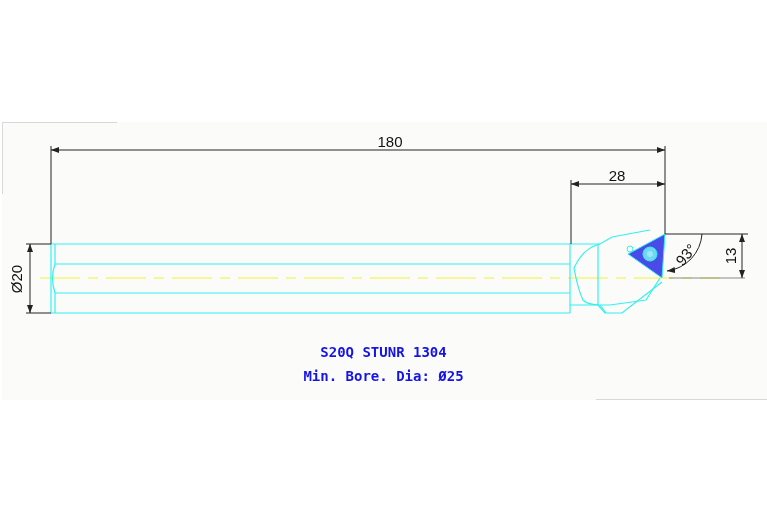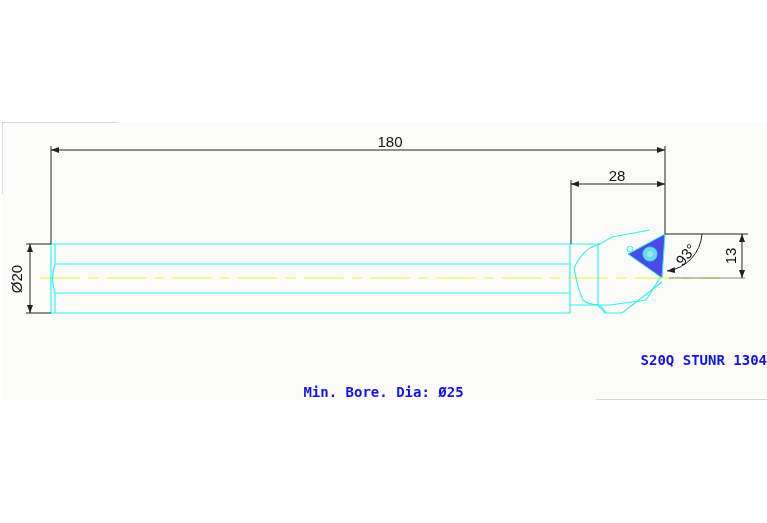--- a/index.html
+++ b/index.html
@@ -84,14 +84,14 @@
   <g stroke="#222" stroke-width="1">
     <line x1="665" y1="234" x2="748" y2="234"></line>
     <line x1="742" y1="234" x2="742" y2="278" marker-start="url(#arr)" marker-end="url(#arr)"></line>
   </g>
   <text class="dim-text" x="736" y="256" text-anchor="middle" transform="rotate(-90 736 256)">13</text>
 
   <path d="M702,234 A40,40 0 0 1 667,271" fill="none" stroke="#222" stroke-width="1" marker-end="url(#arr)"></path>
   <text class="dim-text" x="690" y="258" text-anchor="middle" transform="rotate(-50 690 258)">93°</text>
 </svg>
 
-<div class="caption" style="top:352px;text-align:right;">S20Q STUNR 1304</div>
-<div class="caption" style="top:384px;">Min. Bore. Dia: Ø25</div>
+<div class="caption" style="top:344px;">S20Q STUNR 1304</div>
+<div class="caption" style="top:368px;">Min. Bore. Dia: Ø25</div>
 
 </body></html>

